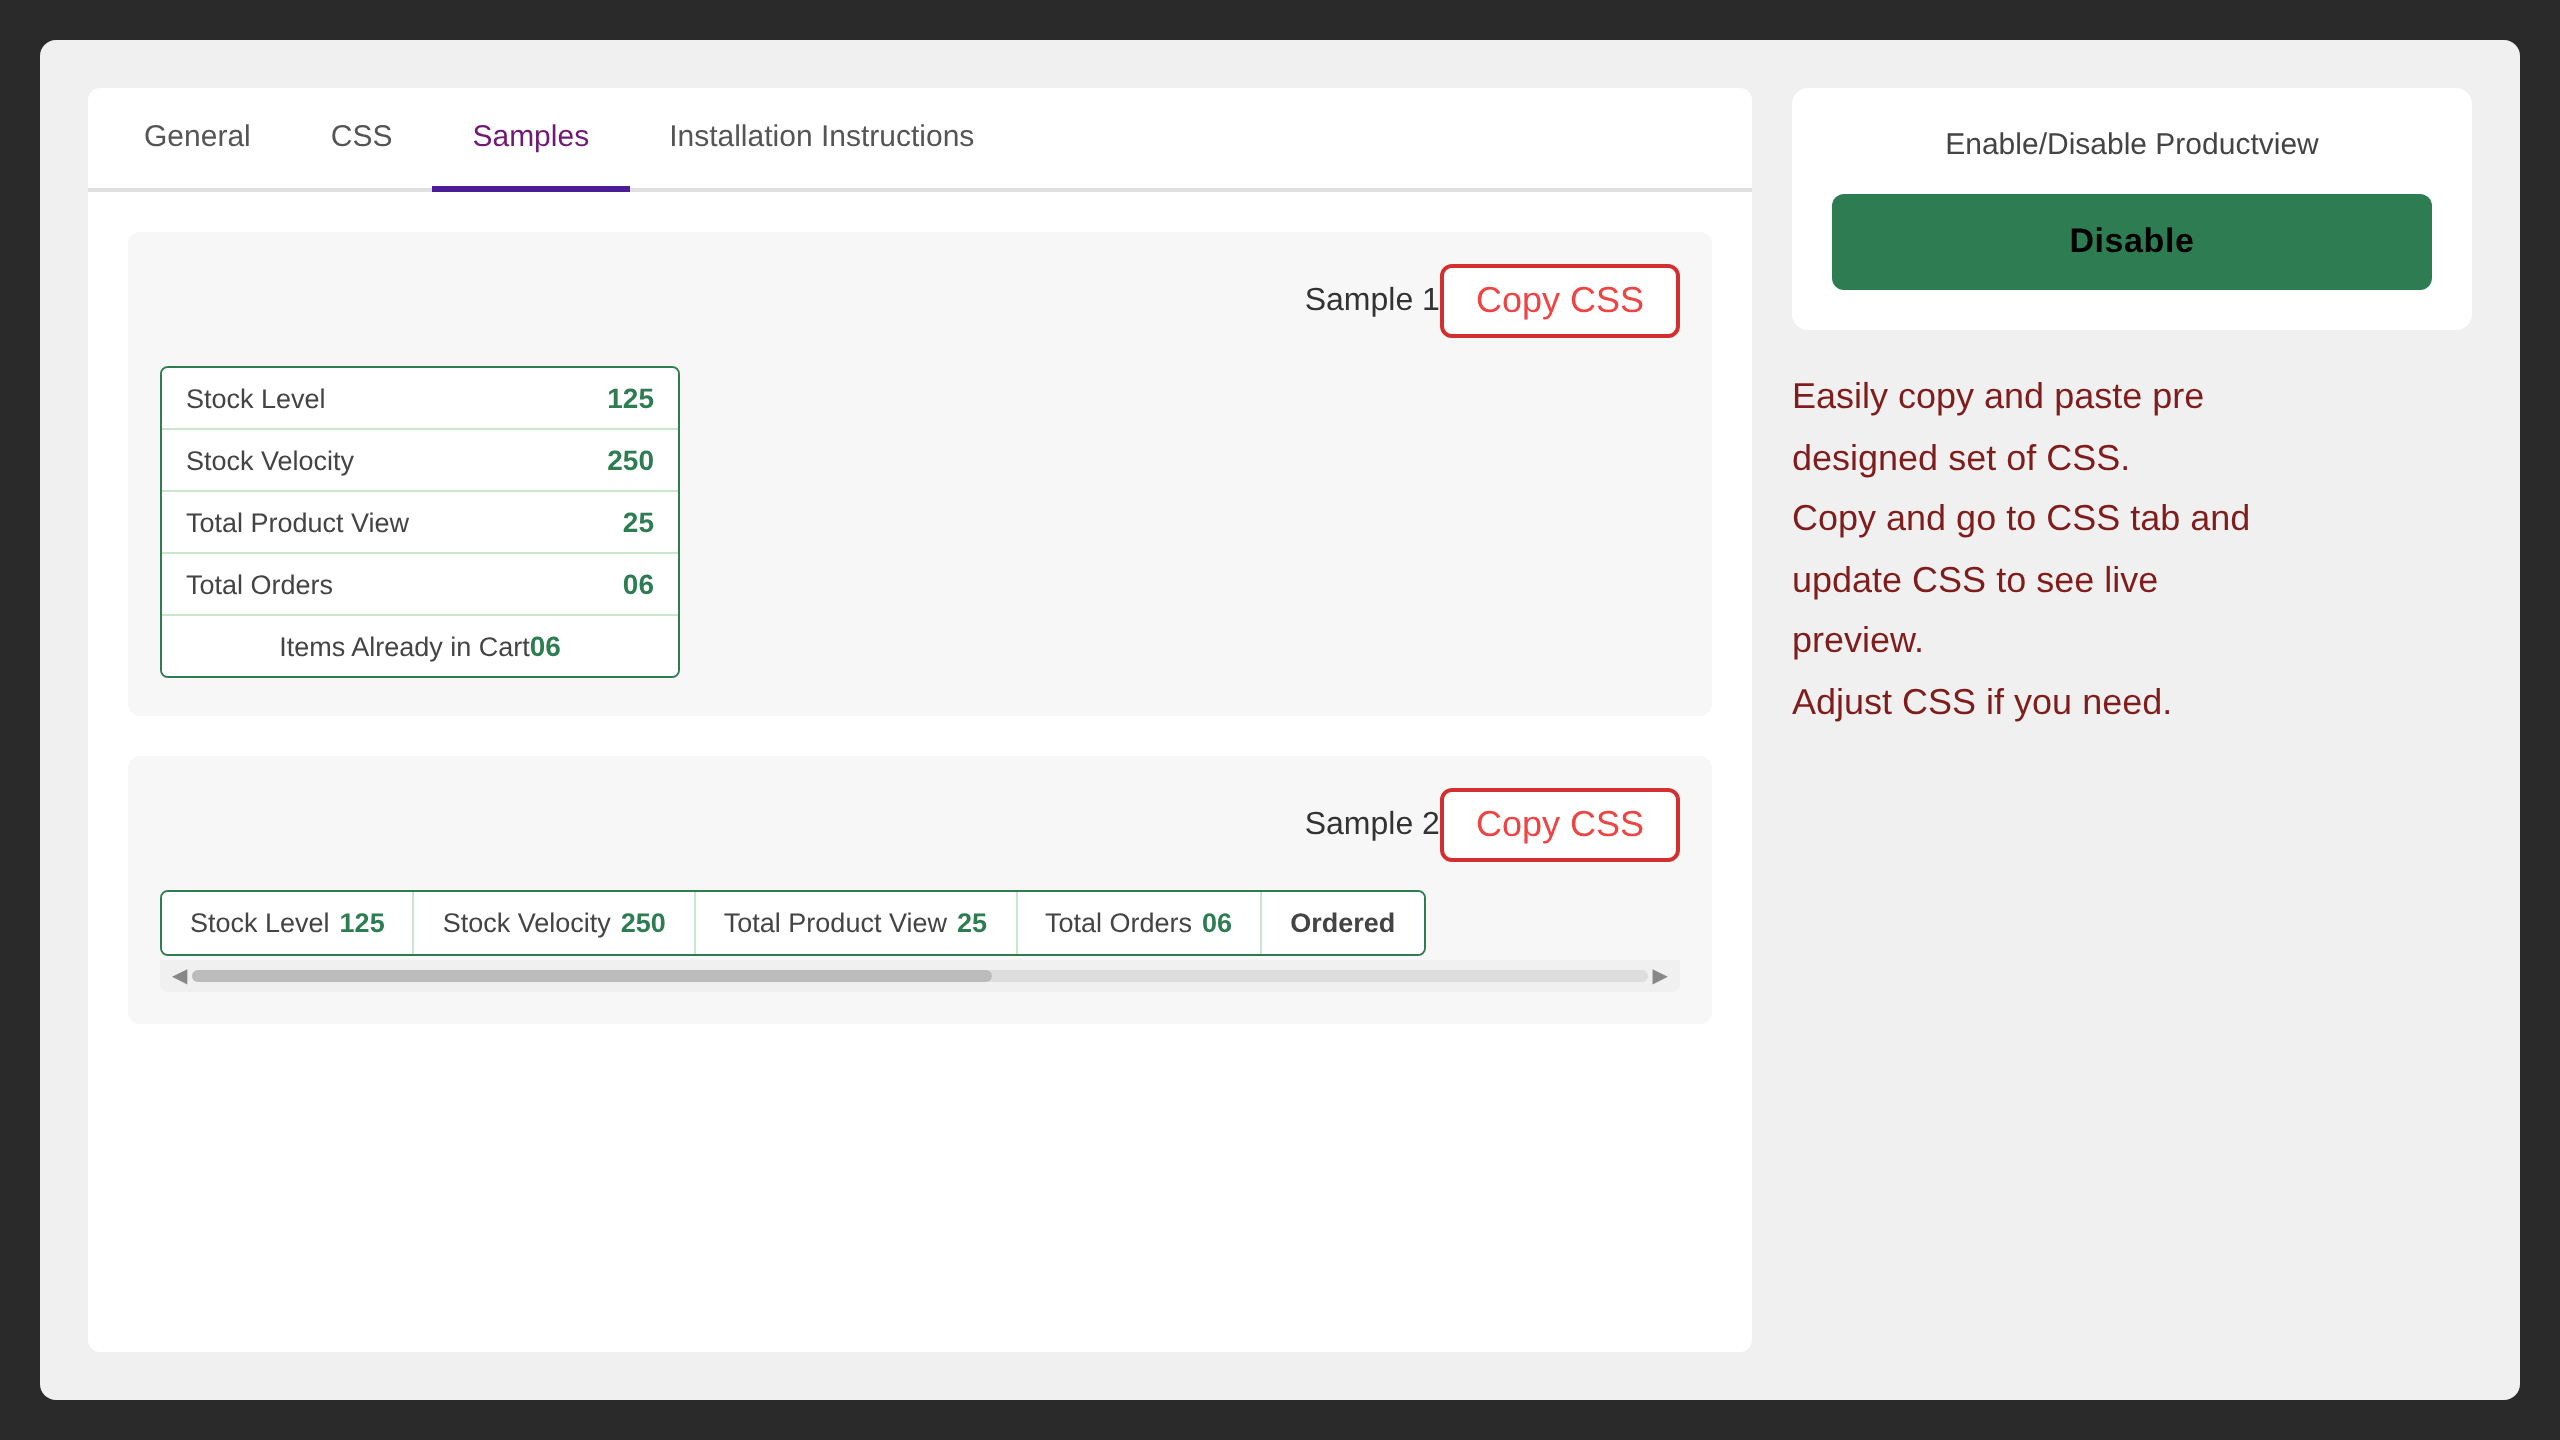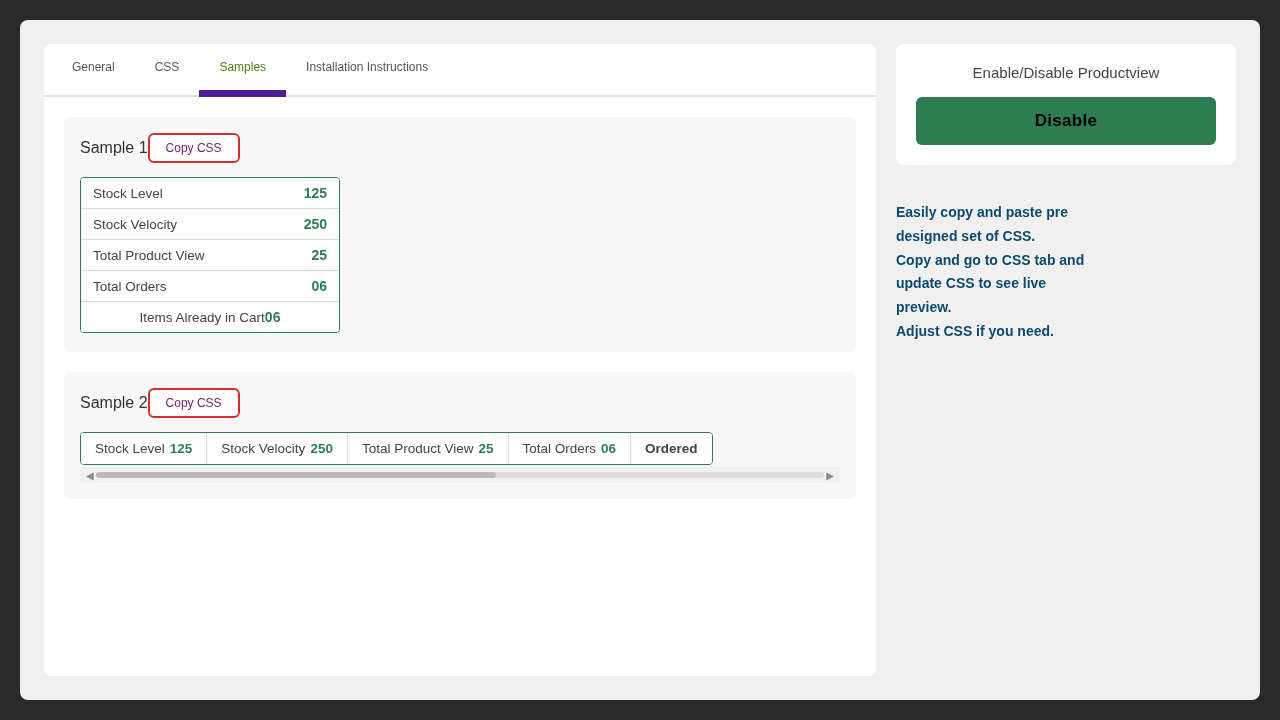--- a/index.html
+++ b/index.html
@@ -35,62 +35,62 @@
 
     
     .tabs {
       display: flex;
       border-bottom: 2px solid #e0e0e0;
       padding: 0 8px;
     }
     .tab {
       padding: 16px 20px;
       cursor: pointer;
-      font-size: 12px;
+      font-size: 15px;
       color: #555;
       border-bottom: 3px solid transparent;
       margin-bottom: -2px;
       white-space: nowrap;
     }
     .tab.active {
-      color: #4d7c0f;
-      border-bottom: 7px solid #4c1d95;
+      color: #701a75;
+      border-bottom: 3px solid #4c1d95;
       font-weight: 500;
     }
 
     .main-content {
       padding: 20px;
     }
 
     
     .sample-card {
       background: #f7f7f7;
       border-radius: 6px;
       padding: 16px;
       margin-bottom: 20px;
     }
     .sample-header {
       display: flex;
-      justify-content: flex-start;
+      justify-content: flex-end;
       align-items: center;
       margin-bottom: 14px;
     }
     .sample-title {
       font-size: 16px;
       font-weight: 500;
       color: #333;
     }
     .copy-css-btn {
       border: 2px solid #d32f2f;
-      color: #701a75;
+      color: #ef4444;
       background: #fff;
       padding: 6px 16px;
       border-radius: 6px;
       cursor: pointer;
-      font-size: 12px;
+      font-size: 18px;
       font-weight: 500;
     }
 
     
     .sample1-table {
       border: 1.5px solid #2e7d52;
       border-radius: 4px;
       overflow: hidden;
       display: inline-block;
       width: 260px;
@@ -182,21 +182,21 @@
       font-size: 10px;
       padding: 0 2px;
       cursor: pointer;
     }
 
     
     .right-panel {
       width: 340px;
       display: flex;
       flex-direction: column;
-      gap: 28px;
+      gap: 10px;
     }
     .enable-disable-card {
       background: #fff;
       border-radius: 8px;
       padding: 20px;
       text-align: center;
     }
     .enable-disable-title {
       font-size: 15px;
       color: #444;
@@ -211,25 +211,24 @@
       padding: 14px 0;
       width: 100%;
       font-size: 17px;
       font-weight: 600;
       cursor: pointer;
       letter-spacing: 0.3px;
     }
 
     
     .annotation-text {
-      color: #0c4a6e;
-      font-size: 14px;
+      color: #7f1d1d;
+      font-size: 18px;
       line-height: 1.7;
       padding: 8px 0;
-      font-weight: bold;
     }
   </style>
 </head>
 <body>
 
 <div class="outer-wrapper">
 
   <div class="left-panel">
 
     <div class="tabs">

